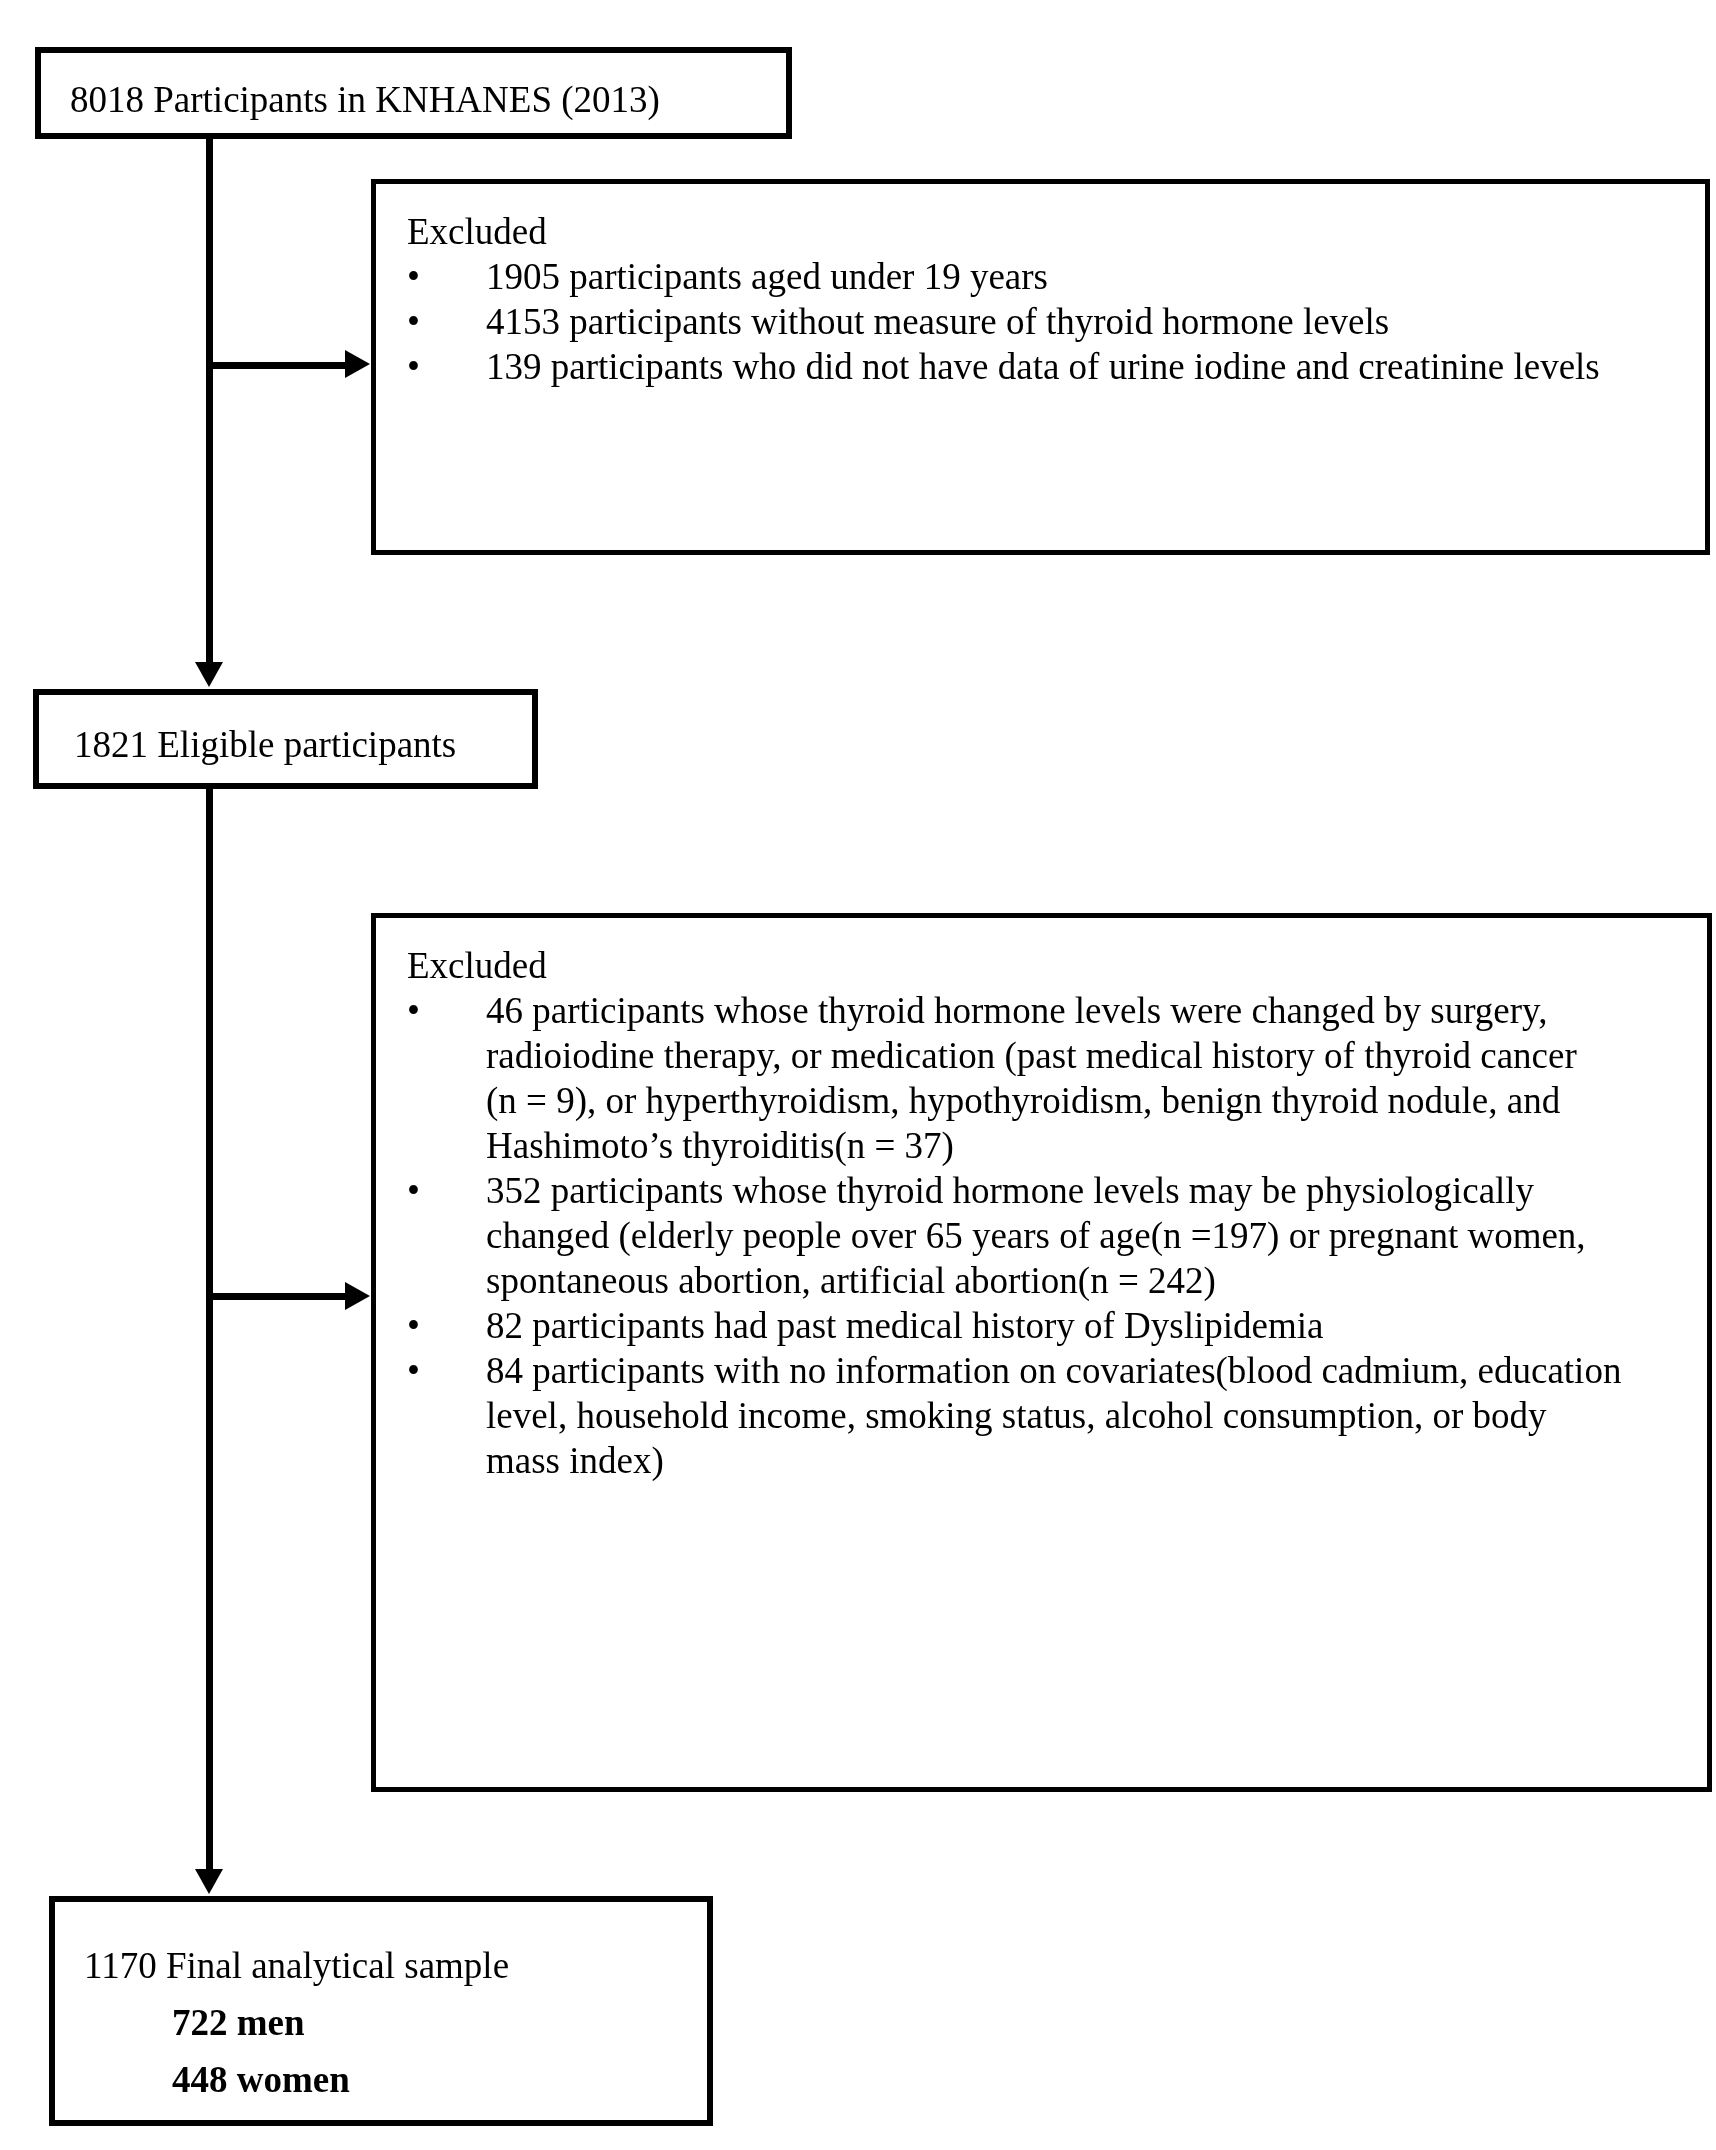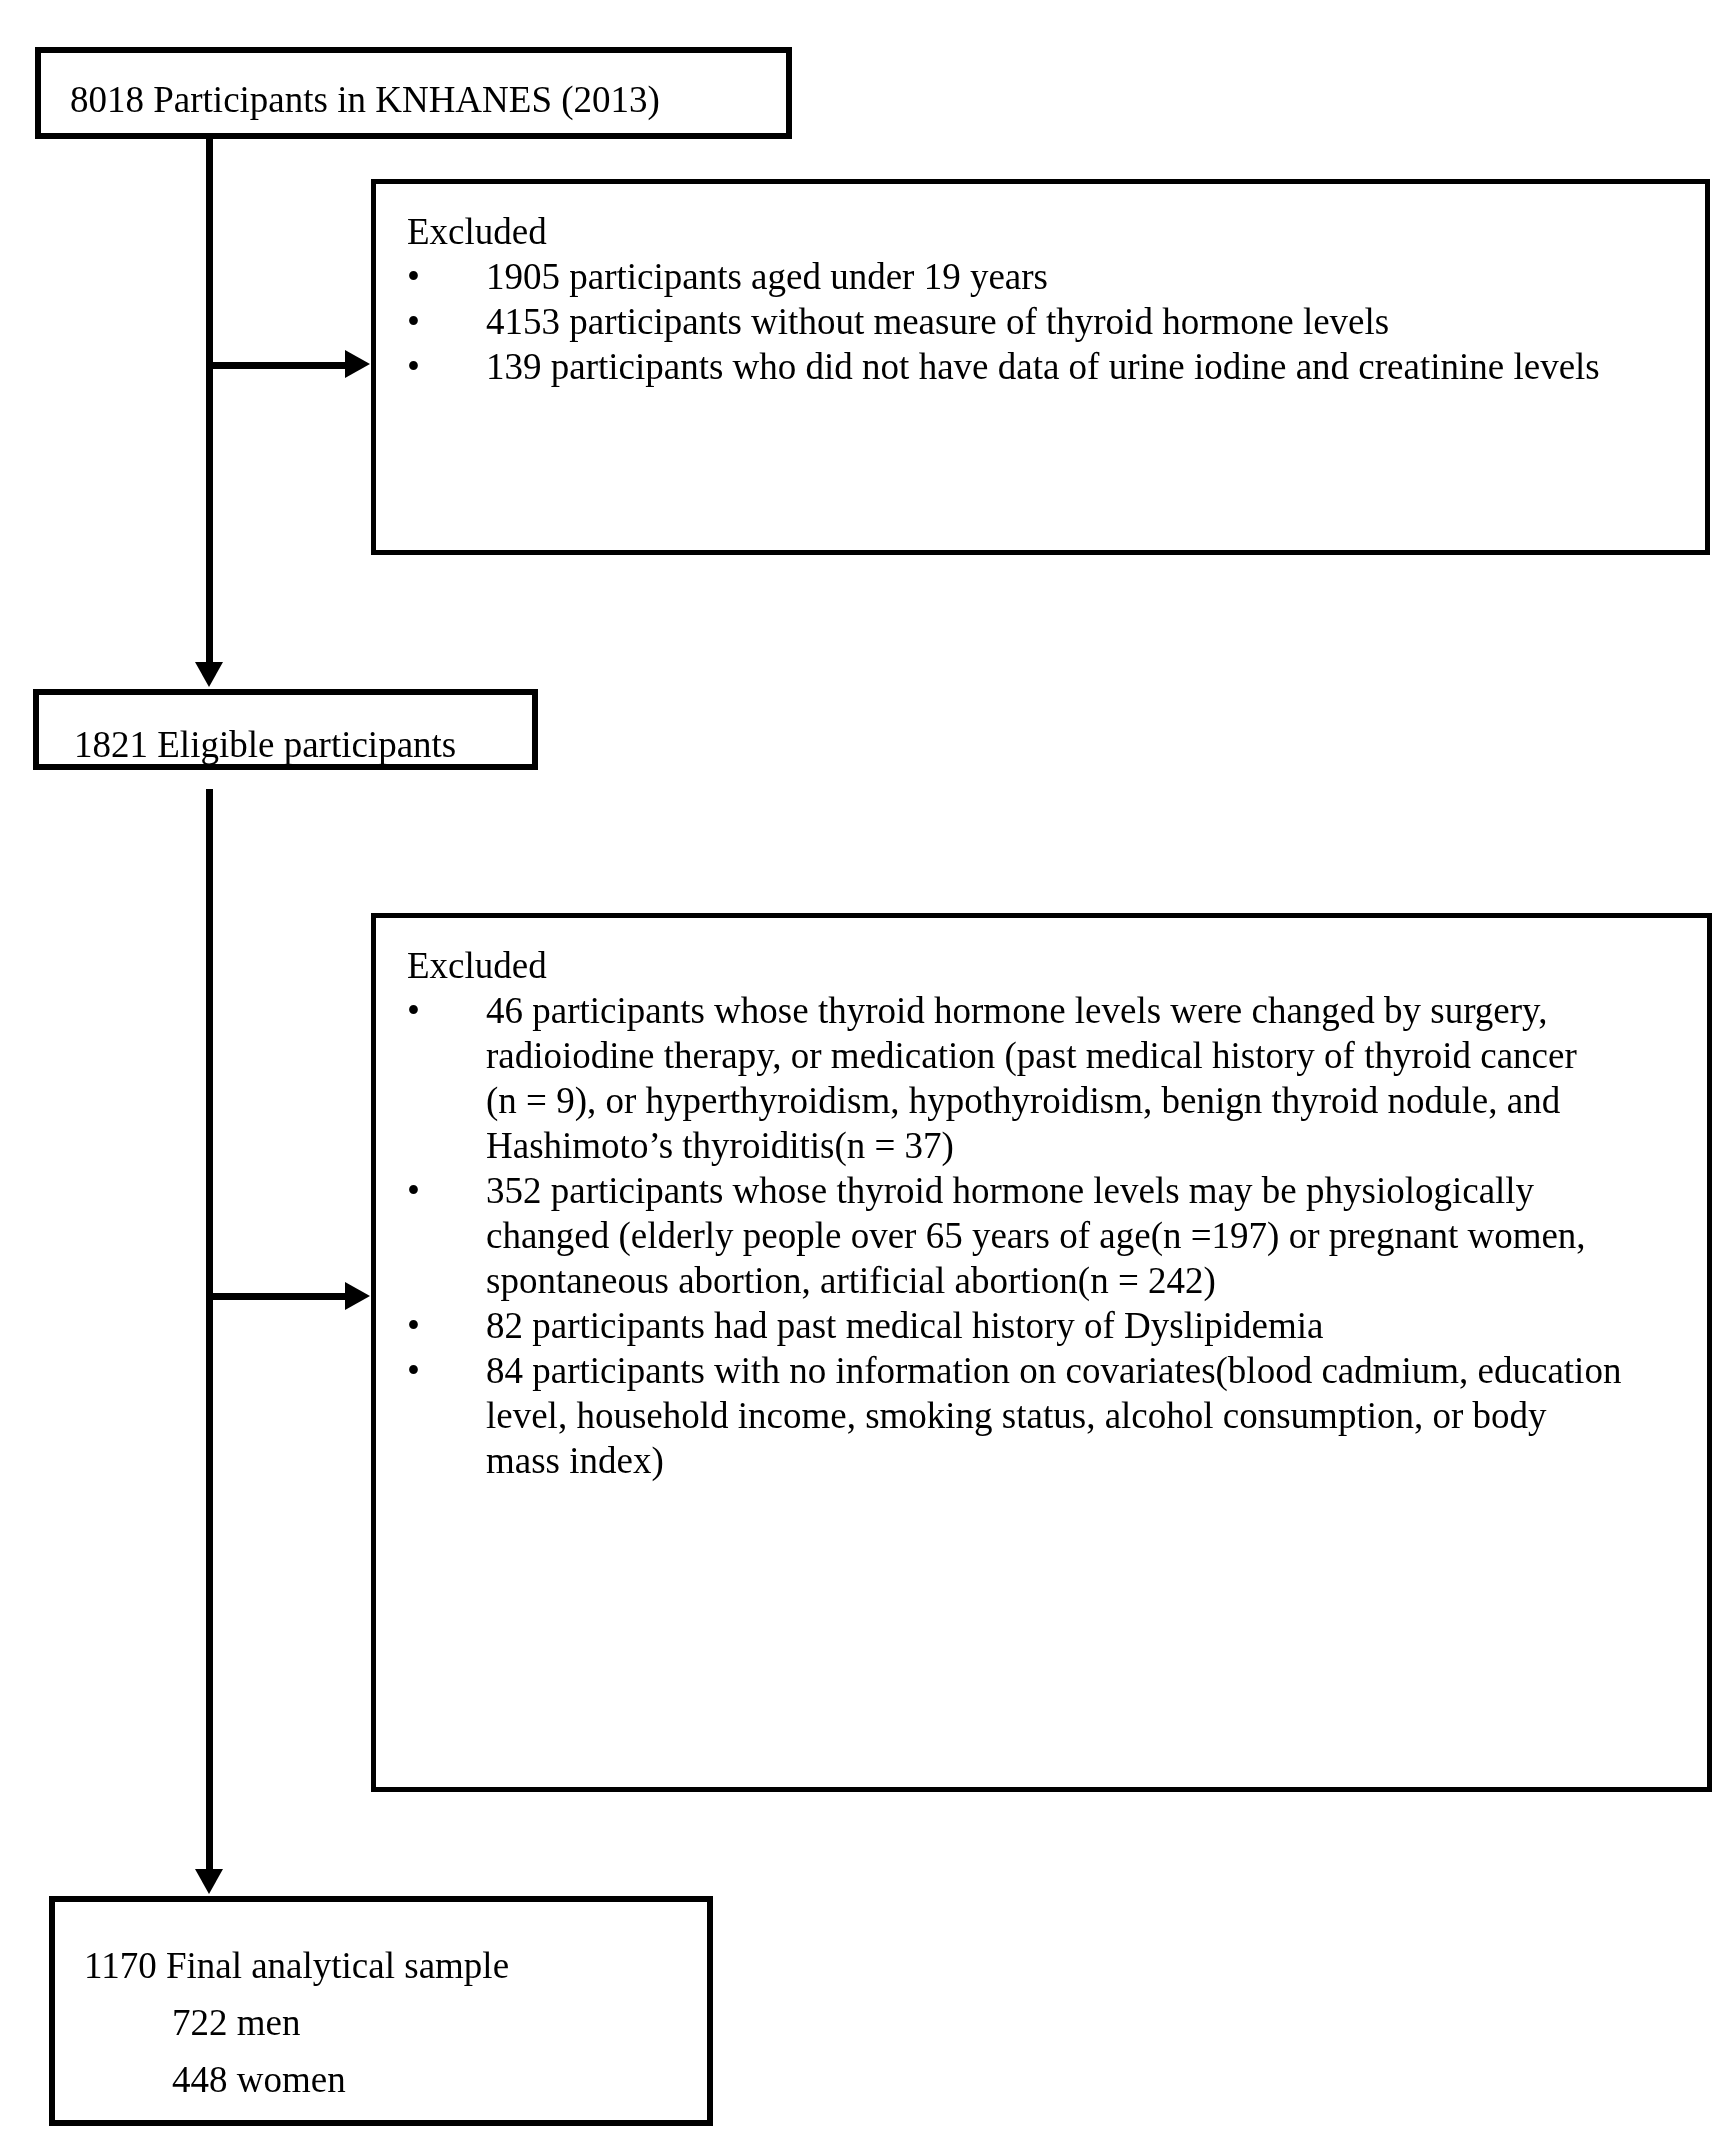--- a/index.html
+++ b/index.html
@@ -58,25 +58,25 @@
   .heading-row {
     line-height: 45px;
     white-space: nowrap;
   }
   .single-line {
     line-height: 45px;
     white-space: nowrap;
   }
   #box-knhanes   { left: 35px;  top: 47px;   width: 757px; height: 92px; padding: 23.5px 0 0 29px; }
   #excluded-box-1{ left: 371px; top: 179px;  width: 1339px; height: 376px; padding: 24.5px 0 0 31px; }
-  #box-eligible  { left: 33px;  top: 689px; width: 505px;  height: 81px; padding: 26.6px 0 0 35px; }
+  #box-eligible  { left: 33px;  top: 689px; width: 505px;  height: 100px; padding: 26.6px 0 0 35px; }
   #excluded-box-2{ left: 371px; top: 913px; width: 1341px; height: 879px; padding: 24.5px 0 0 31px; }
   #box-final     { left: 49px;  top: 1896px; width: 664px; height: 230px; padding: 35px 0 0 29px; }
   #box-final .row { line-height: 57px; }
-  #box-final .indent { padding-left: 88px; }
+  #box-final .indent { padding-left: 88px; font-weight: bold; }
 
   #vline-1 { left: 206px; top: 128px;  width: 6.6px;  height: 537px; }
   #vline-2 { left: 206px; top: 789px; width: 6.6px;  height: 1084px; }
   #hline-1 { left: 206px; top: 362px;  width: 143px; height: 6.6px; }
   #hline-2 { left: 206px; top: 1293px; width: 143px; height: 6.6px; }
   #arrowhead-down-1 { left: 195px; top: 662px; }
   #arrowhead-down-2 { left: 195px; top: 1869px; }
   #arrowhead-right-1 { left: 345px; top: 350px; }
   #arrowhead-right-2 { left: 345px; top: 1282px; }
 </style>

